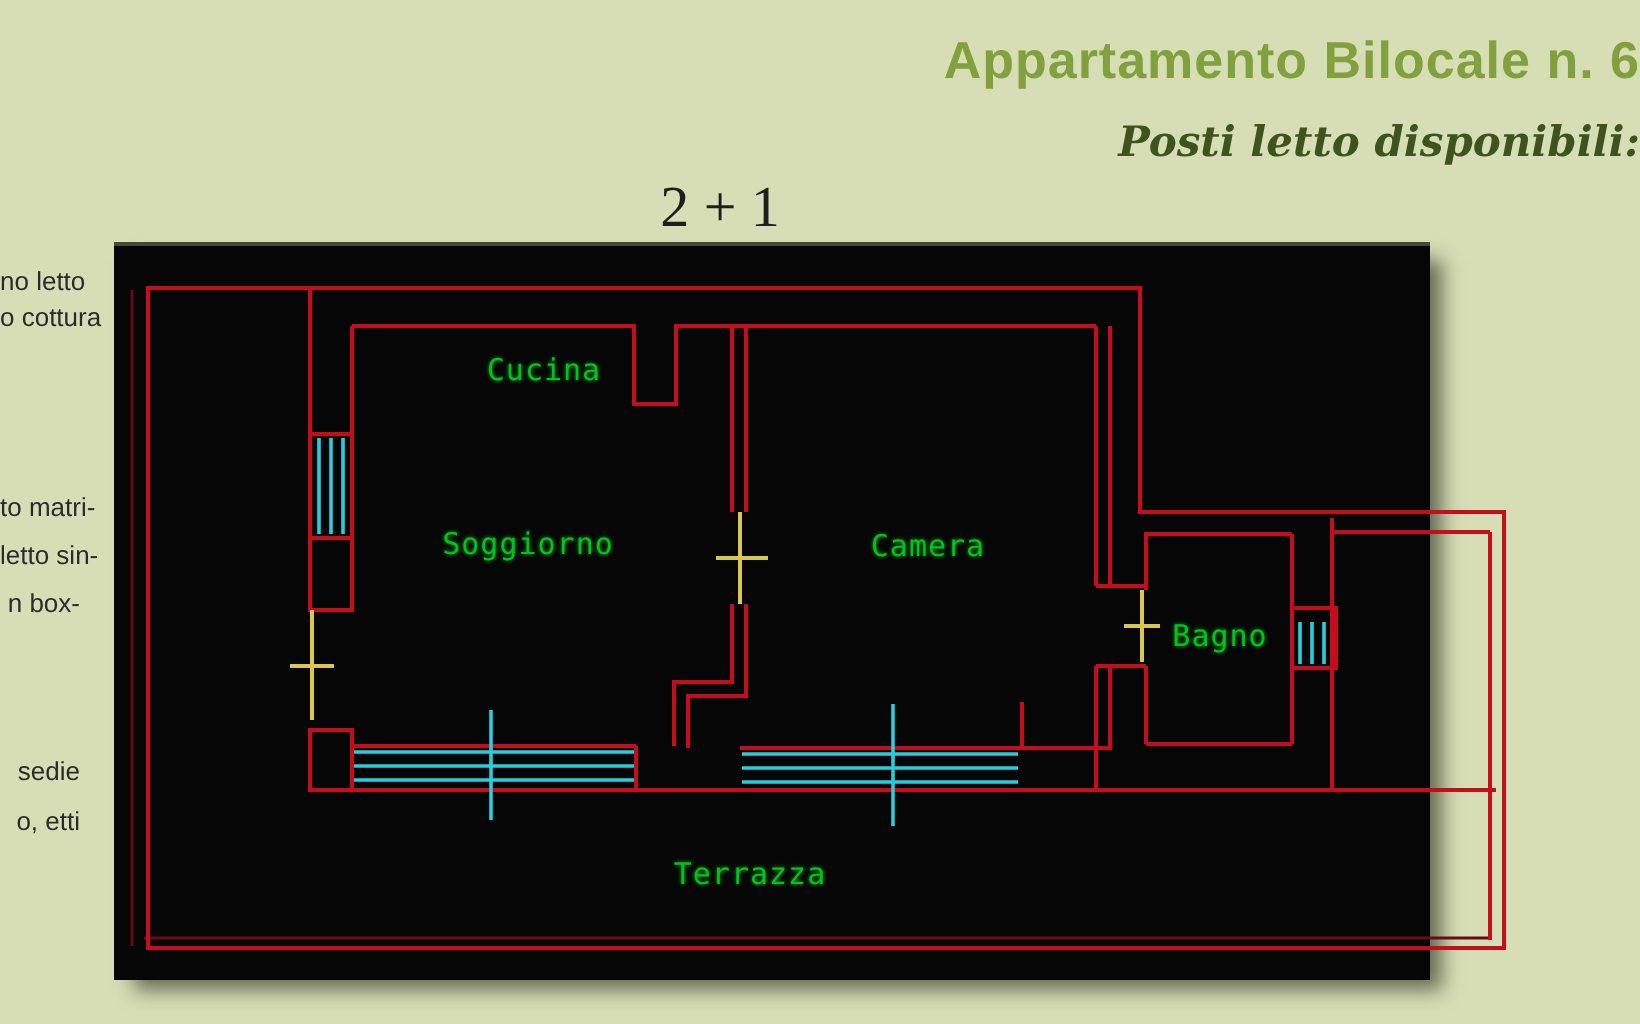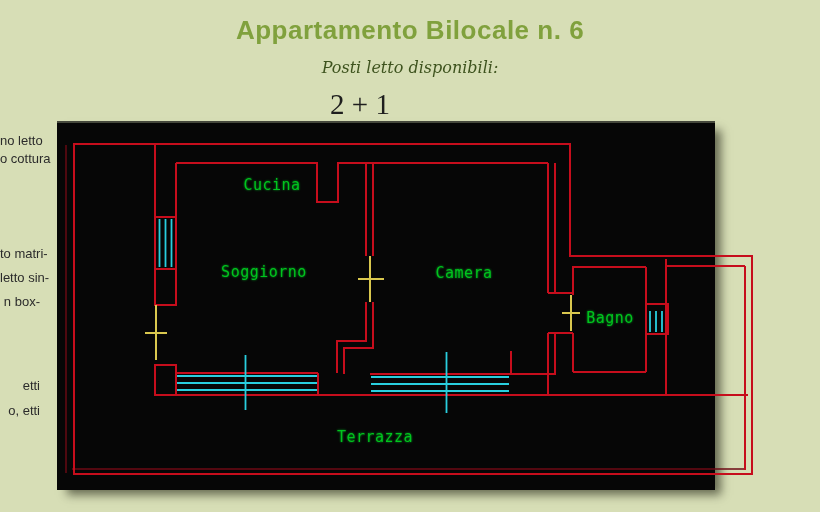--- a/index.html
+++ b/index.html
@@ -3,26 +3,26 @@
 <meta charset="utf-8">
 <style>
   html,body{margin:0;padding:0;}
   body{
     width:820px;height:512px;overflow:hidden;position:relative;
     background:var(--page-bg,#d7deb6);
     font-family:"Liberation Sans",sans-serif;
   }
   .title{
     position:absolute;top:15px;left:0;width:820px;margin:0;
-    text-align:center;font-size:26px;font-weight:bold;letter-spacing:.5px;
+    text-align:right;font-size:26px;font-weight:bold;letter-spacing:.5px;
     color:var(--title,#80a13d);
   }
   .subtitle{
     position:absolute;top:58px;left:0;width:820px;
-    text-align:center;font-size:16px;font-weight:normal;font-style:italic;
+    text-align:right;font-size:21px;font-weight:bold;font-style:italic;
     font-family:"DejaVu Serif",serif;
     color:var(--subtitle,#3e531e);
   }
   .beds{
     position:absolute;top:88px;left:0;width:720px;
     text-align:center;font-size:29px;font-weight:normal;
     font-family:"Liberation Serif",serif;
     color:var(--beds,#1e1e1e);
   }
   .frag{
@@ -56,21 +56,21 @@
 
   <h1 class="title">Appartamento Bilocale n. 6</h1>
   <div class="subtitle">Posti letto disponibili:</div>
   <div class="beds">2 + 1</div>
 
   <div class="frag f1">no letto</div>
   <div class="frag f2">o cottura</div>
   <div class="frag f3">to matri-</div>
   <div class="frag f4">letto sin-</div>
   <div class="frag f5">n box-</div>
-  <div class="frag f6">etti</div>
+  <div class="frag f6">sedie</div>
   <div class="frag f7">o, etti</div>
 
   <div class="plan">
     <svg width="711" height="367" viewBox="0 0 711 367">
 
       <g>
         <path class="wd" d="M9,22 V350 M15,346 H688"></path>
         <path class="w" d="M17,21 H513 V133 H695 V351 H17 Z"></path>
       </g>
 

